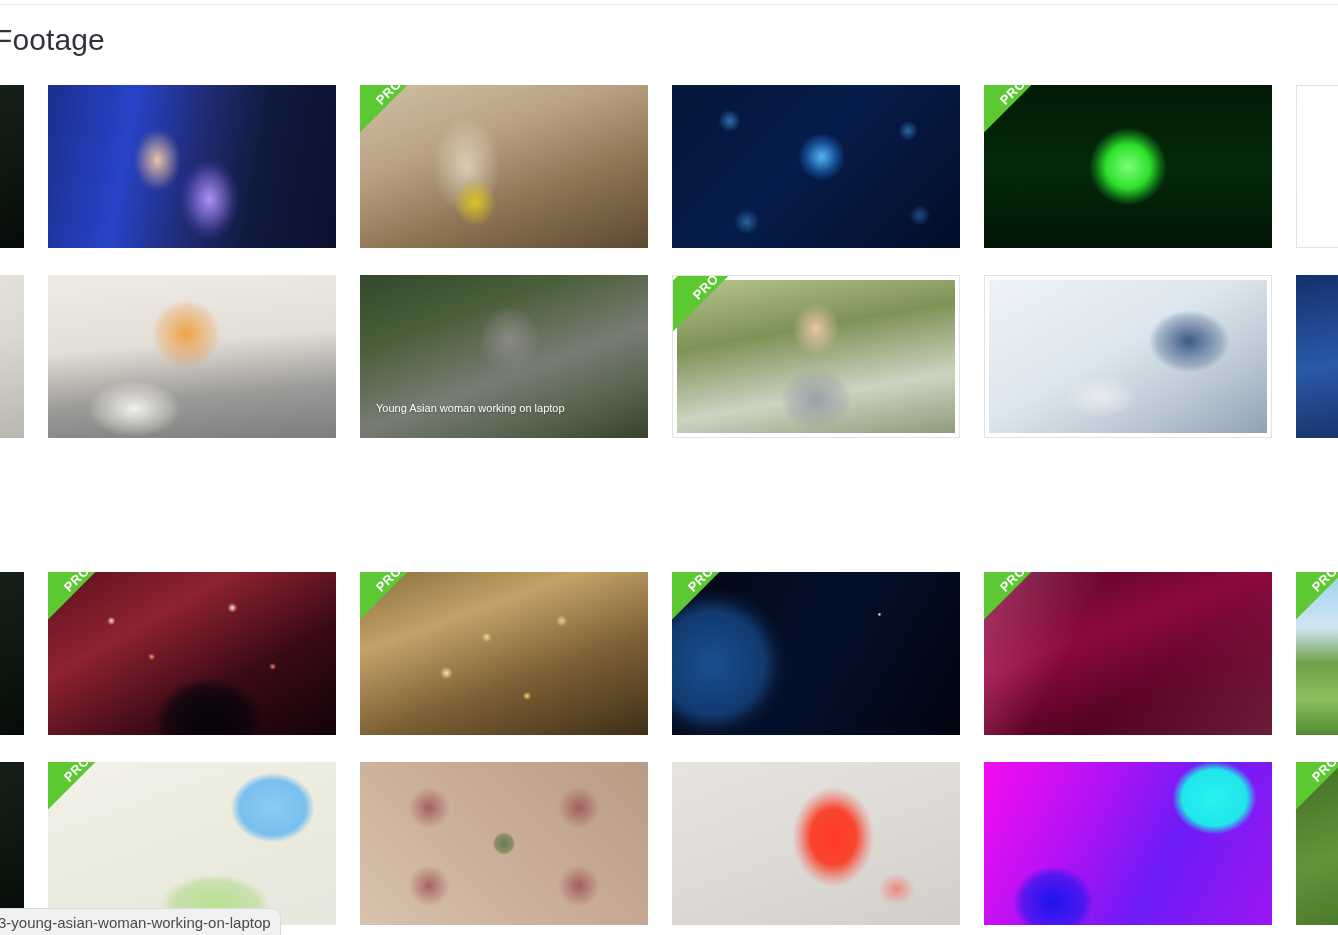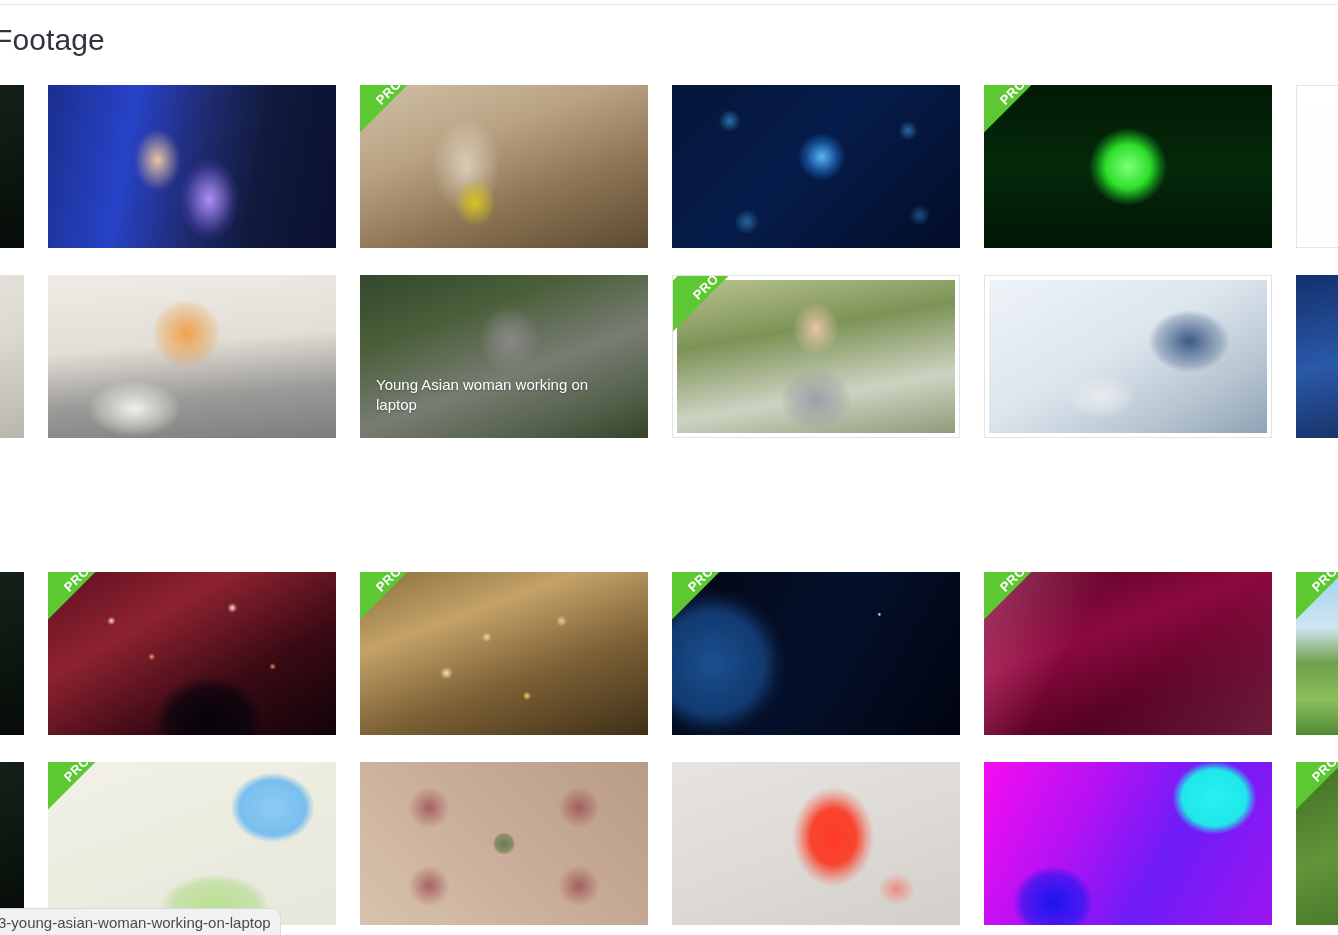--- a/index.html
+++ b/index.html
@@ -100,21 +100,21 @@
     position: absolute;
     inset: 0;
     background: rgba(40,40,40,.52);
     z-index: 3;
   }
   .hover-title {
     position: absolute;
     left: 16px; right: 20px;
     bottom: 22px;
     color: #ffffff;
-    font-size: 15px;
+    font-size: 11px;
     line-height: 1.38;
     z-index: 4;
     text-shadow: 0 1px 2px rgba(0,0,0,.35);
   }
 
   
   .status-bar {
     position: absolute;
     left: -10px; bottom: 0;
     height: 27px;

